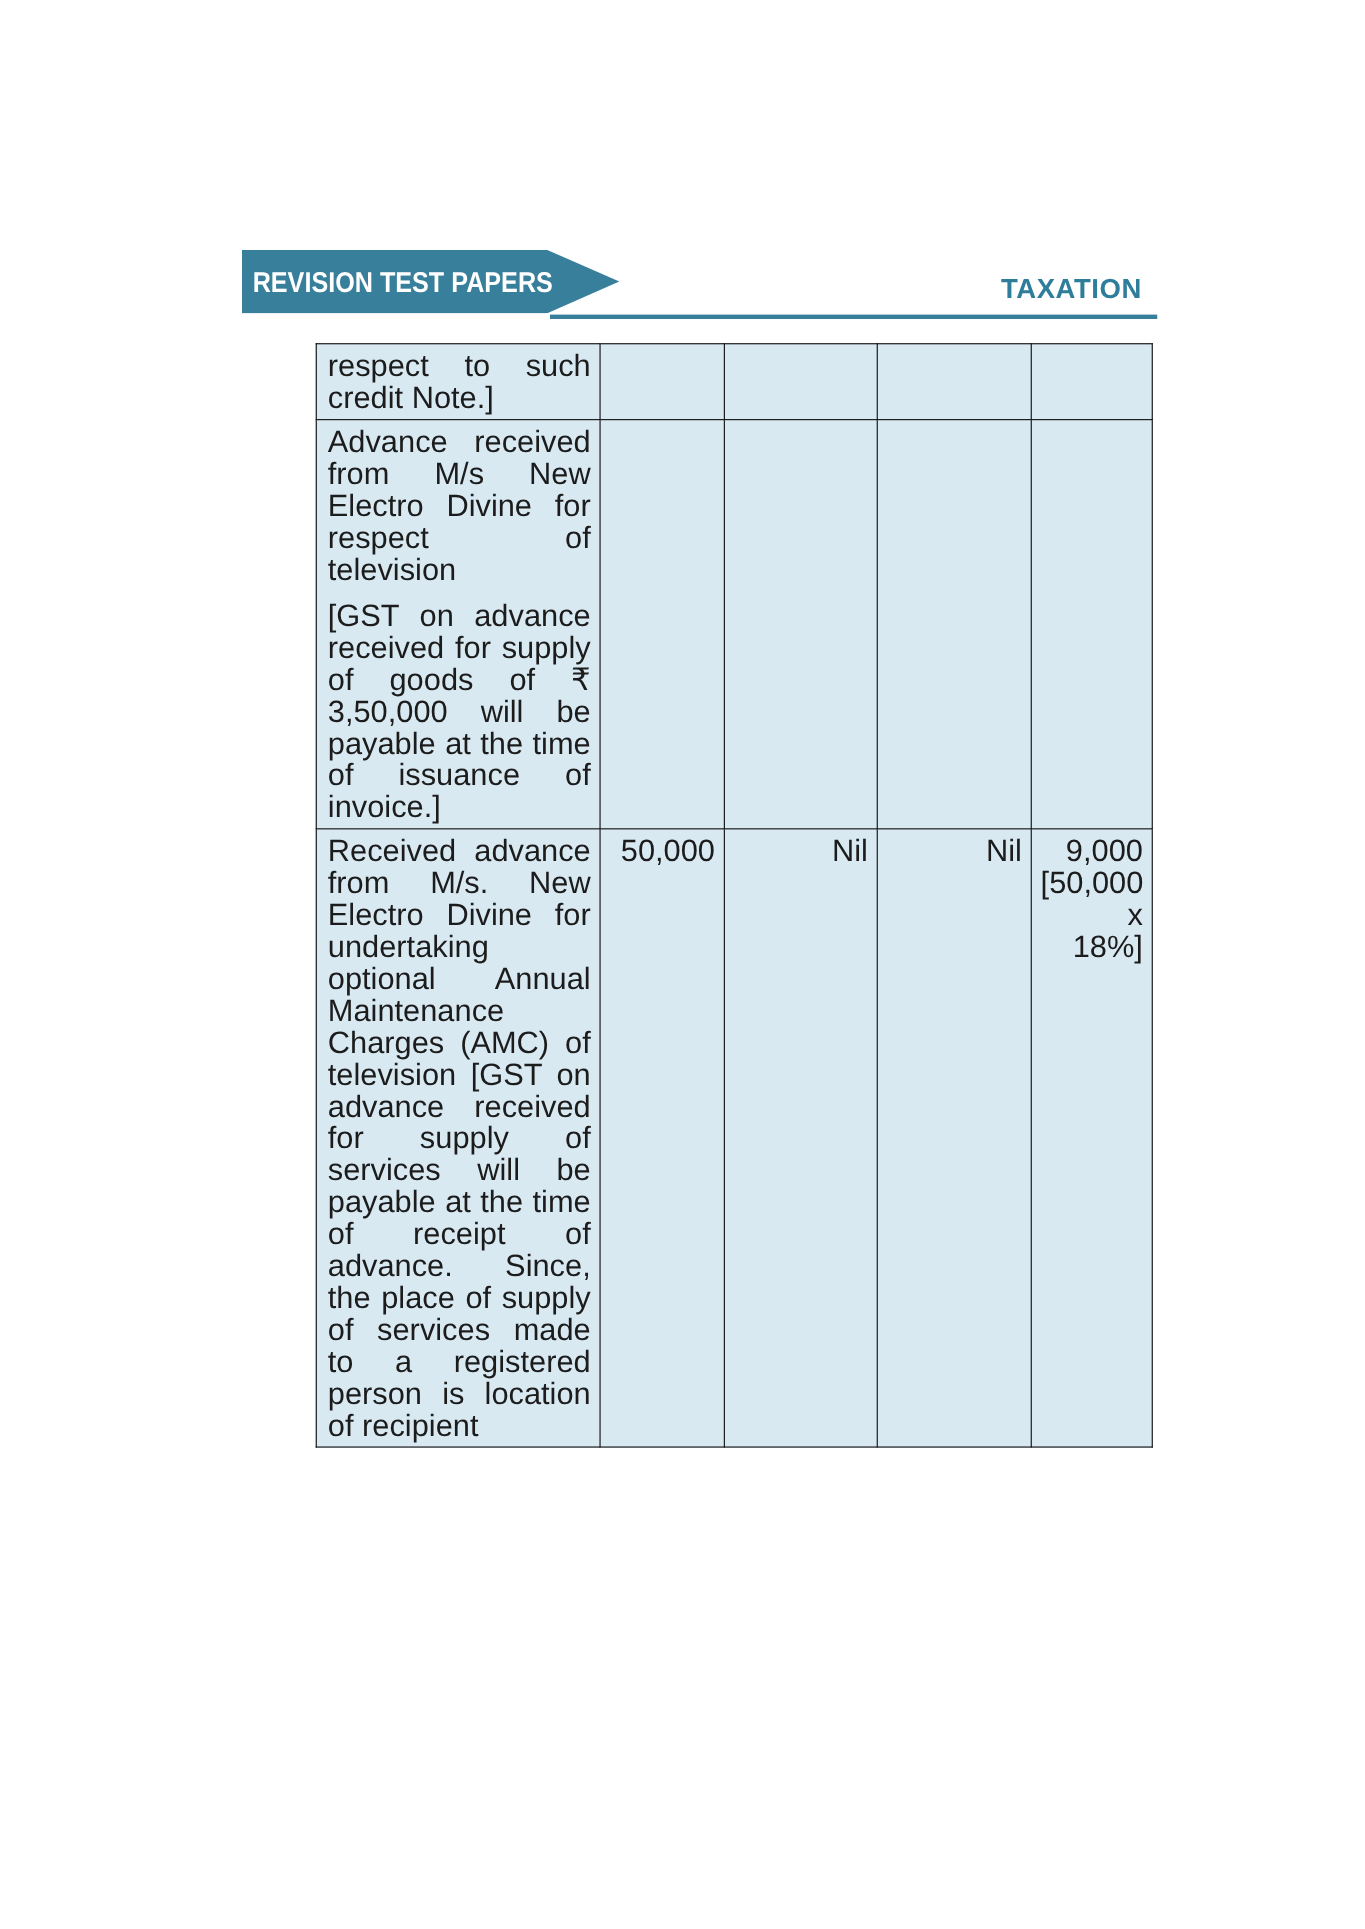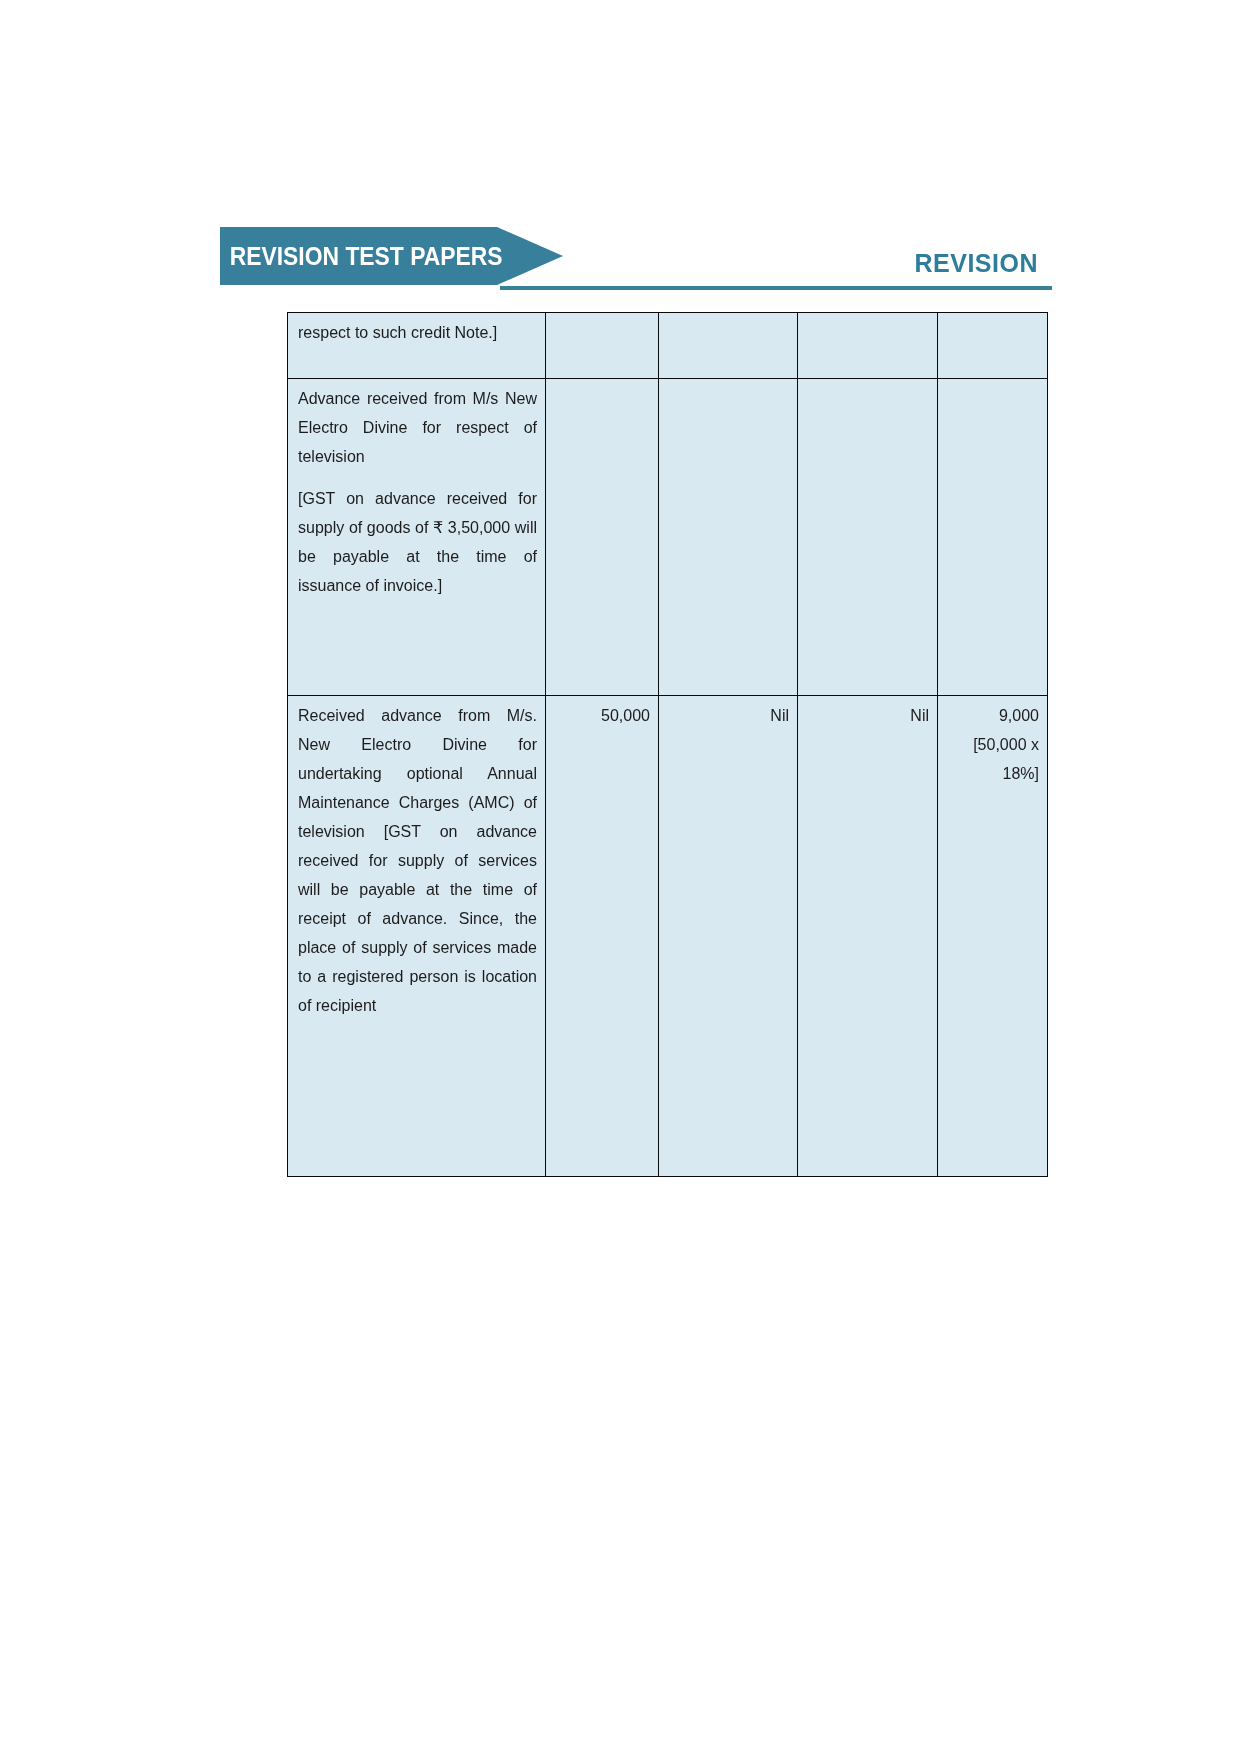--- a/index.html
+++ b/index.html
@@ -53,21 +53,21 @@
     width: 760px;
     border-collapse: collapse;
     table-layout: fixed;
     background: var(--table-bg, #d9e9f2);
   }
   .gst td {
     border: 1.5px solid #0a0a0a;
     vertical-align: top;
     box-sizing: border-box;
     padding: 5px 8px 5px 10px;
-    font-size: 16px;
+    font-size: 28px;
     line-height: 29px;
     color: var(--text, #1c1c1c);
     overflow: hidden;
   }
   .gst td.desc p { margin: 0; text-align: justify; }
   .gst td.desc p + p { margin-top: 13px; }
   .gst td.num { text-align: right; padding: 5px 8px; }
   .gst td.wrapnum { white-space: pre-line; }
   .gst tr.r1 td { height: 66px; }
   .gst tr.r2 td { height: 284px; }
@@ -107,21 +107,21 @@
   }
 </style>
 </head>
 <body>
 
 <div class="page">
 
   <div class="hdr-banner">
     <span class="hdr-banner-text">REVISION TEST PAPERS</span>
   </div>
-  <div class="subject">REVISION</div>
+  <div class="subject">TAXATION</div>
   <div class="hdr-rule"></div>
 
   <table class="gst">
     <colgroup>
       <col style="width:258px">
       <col style="width:113px">
       <col style="width:139px">
       <col style="width:140px">
       <col style="width:110px">
     </colgroup>

